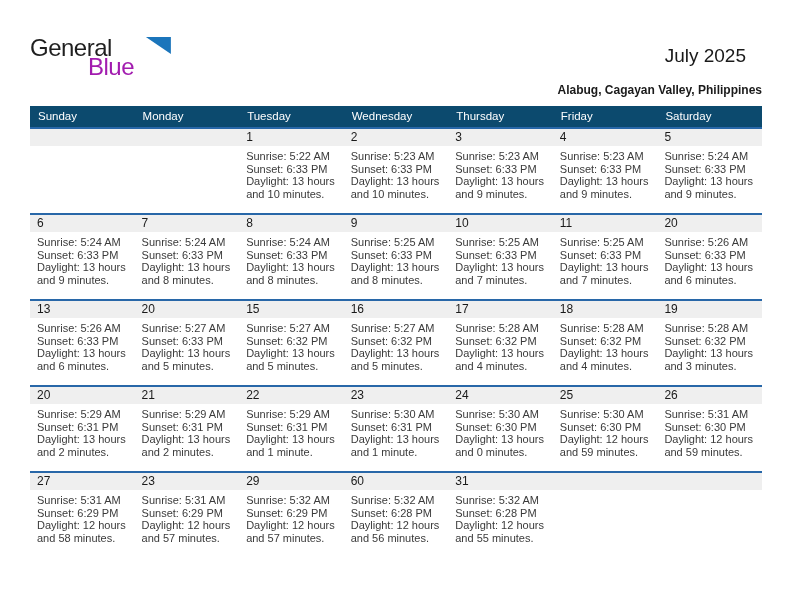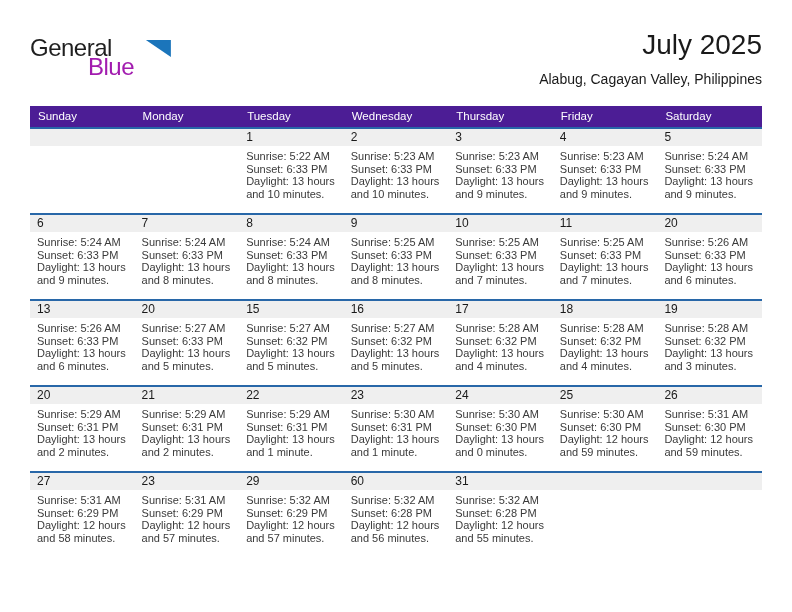--- a/index.html
+++ b/index.html
@@ -11,44 +11,44 @@
     overflow: hidden;
   }
   .page { position: relative; width: 792px; height: 612px; background: #fff; }
 
   
   .header {
     display: flex; justify-content: space-between; align-items: flex-start;
     margin: 30px 30px 0 30px; height: 70px;
   }
   .logo { position: relative; margin-top: 6px; line-height: 1; }
-  .logo-line1 { display: flex; align-items: center; gap: 32px; }
+  .logo-line1 { display: flex; align-items: flex-start; gap: 32px; }
   .logo-general {
     font-size: 24px; letter-spacing: -0.5px; color: #1f1f1f; line-height: 1;
   }
   .logo-triangle {
     width: 25px; height: 17px; margin-left: 2px; margin-top: 1px;
     background: #1B75BB;
     clip-path: polygon(0 0, 100% 0, 100% 100%);
   }
   .logo-blue {
     font-size: 24px; letter-spacing: -0.5px; color: #a21caf; line-height: 1;
     margin: -5px 0 0 58px;
   }
   .titles { text-align: right; }
-  .title { font-size: 28px; line-height: 1.1; font-weight: normal; margin: 0; }
-  .subtitle { font-size: 14px; font-weight: normal; margin: 10px 0 4px 0; }
+  .title { font-size: 19px; line-height: 1.1; font-weight: normal; margin: 16px; }
+  .subtitle { font-size: 12px; font-weight: bold; margin: 10px 0 4px 0; }
 
   
   table.calendar {
     width: 732px; margin: 6px 30px 0 30px;
     border-collapse: collapse; table-layout: fixed;
   }
   thead th {
-    background: #4c1d95; color: #ffffff;
+    background: #0c4a6e; color: #ffffff;
     font-size: 11.5px; font-weight: normal; text-align: left;
     padding: 4px 0 5px 8px; height: 20px;
   }
   tbody td {
     border-top: 2px solid #2867A8;
     vertical-align: top; height: 86px; padding: 0;
   }
   .day-number {
     background: #EFEFEF; height: 17px;
     font-size: 12px; color: #1a1a1a;

